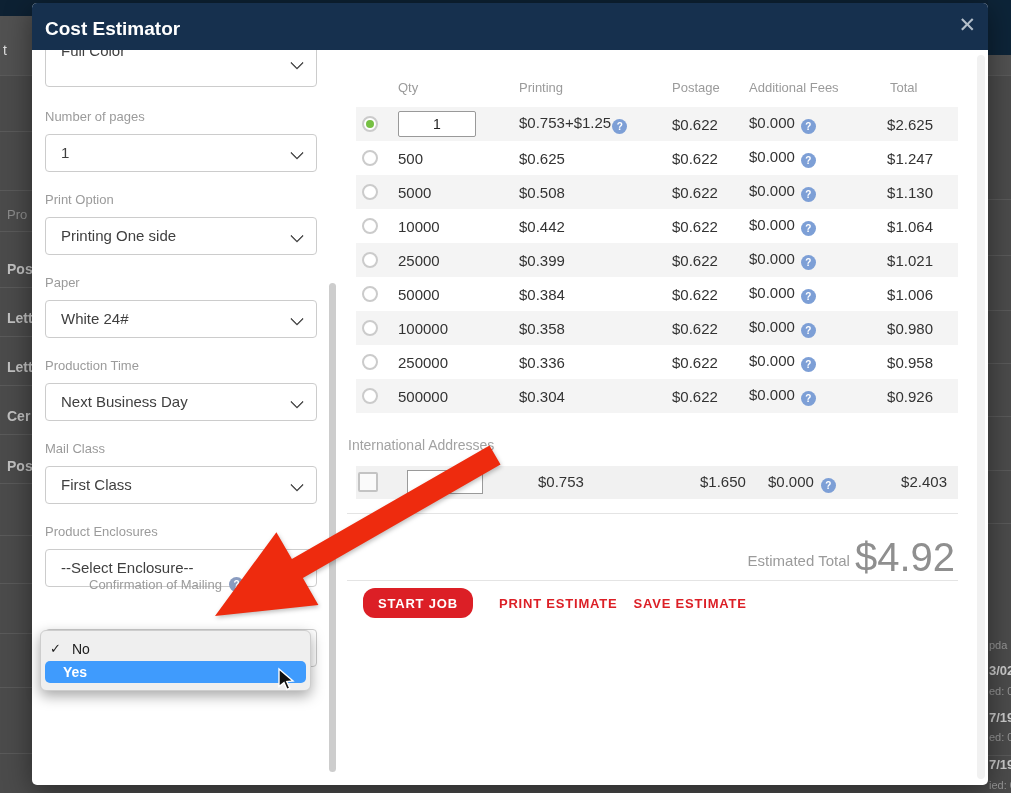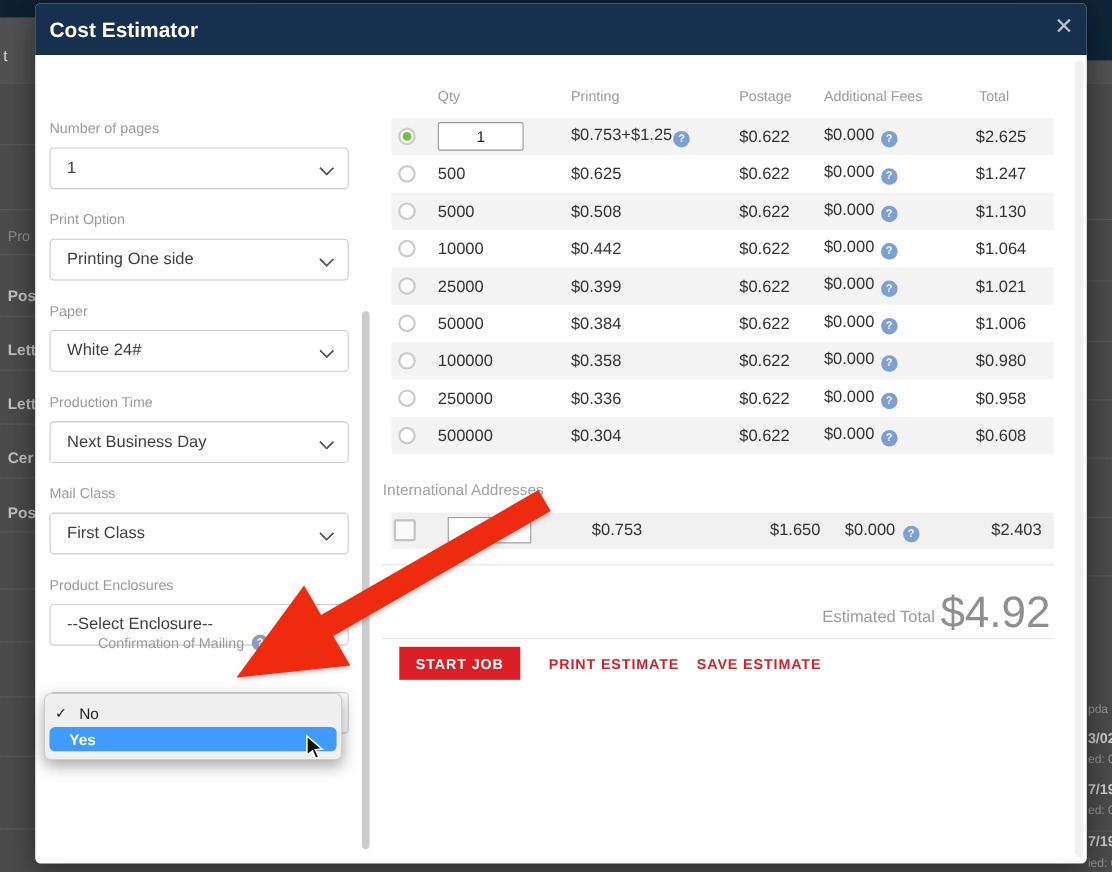--- a/index.html
+++ b/index.html
@@ -88,21 +88,21 @@
   .int-total{right:11px;}
 
   .divider{position:absolute;left:315px;width:611px;height:1px;background:#e4e4e4;z-index:2;}
   .d1{top:510px;} .d2{top:577px;}
   .summary{position:absolute;left:315px;top:522px;width:611px;height:52px;display:flex;
            justify-content:flex-end;align-items:flex-end;gap:5px;box-sizing:border-box;padding-right:3px;z-index:2;}
   .summary-label{font-size:15px;color:#9b9b9b;margin-bottom:8px;}
   .summary-value{font-size:40px;color:#8f8f8f;line-height:40px;}
 
   .actions{position:absolute;left:331px;top:585px;display:flex;align-items:center;z-index:2;}
-  .btn-primary{height:30px;padding:0 15px;background:#dc1f26;color:#fff;border:none;border-radius:0;
+  .btn-primary{height:30px;padding:0 15px;background:#dc1f26;color:#fff;border:none;border-radius:12px;
                font-family:"Liberation Sans",sans-serif;font-weight:bold;font-size:13px;letter-spacing:.8px;cursor:pointer;}
   .btn-link{height:30px;background:none;border:none;color:#dc1f26;font-family:"Liberation Sans",sans-serif;
             font-weight:bold;font-size:13px;letter-spacing:.8px;cursor:pointer;padding:0;}
   .btn-save{margin-left:16px;} .btn-print{margin-left:26px;}
 
   
   .annot{position:absolute;left:0;top:0;width:956px;height:782px;z-index:60;pointer-events:none;}
 </style>
 </head>
 <body>
@@ -150,20 +150,26 @@
     <div class="bg-line" style="left: 988px; width: 23px; top: 523px;"></div>
     <div class="bg-line" style="left: 988px; width: 23px; top: 755px;"></div>
   </div>
 
 <div class="modal">
   <div class="modal-header">
     <span class="modal-title">Cost Estimator</span>
     <span class="modal-close">✕</span>
   </div>
 
+  <div class="left-field f0">
+    <div class="select-box">
+      <span>Full Color</span>
+      <span class="chevron"></span>
+    </div>
+  </div>
   <div class="left-field f1">
     <span class="field-label">Number of pages</span>
     <div class="select-box">
       <span>1</span>
       <span class="chevron"></span>
     </div>
   </div>
   <div class="left-field f2">
     <span class="field-label">Print Option</span>
     <div class="select-box">
@@ -349,21 +355,21 @@
       <span>500000</span>
       
     </span>
     <span class="cell-print">
       <span>$0.304</span>
     </span>
     <span>$0.622</span>
     <span class="cell-fees">
       <span>$0.000</span><span class="help">?</span>
     </span>
-    <span class="cell-total">$0.608</span>
+    <span class="cell-total">$0.926</span>
   </div>
     </div>
 
   <span class="int-label">International Addresses</span>
   <div class="int-row">
     <span class="checkbox"></span>
     <input class="int-qty" value="1" style="">
     <span class="int-val int-p1">$0.753</span>
     <span class="int-val int-p2">$1.650</span>
     <span class="int-val int-fees"><span>$0.000</span><span class="help" style="margin-left:7px;vertical-align:-2px;">?</span></span>

